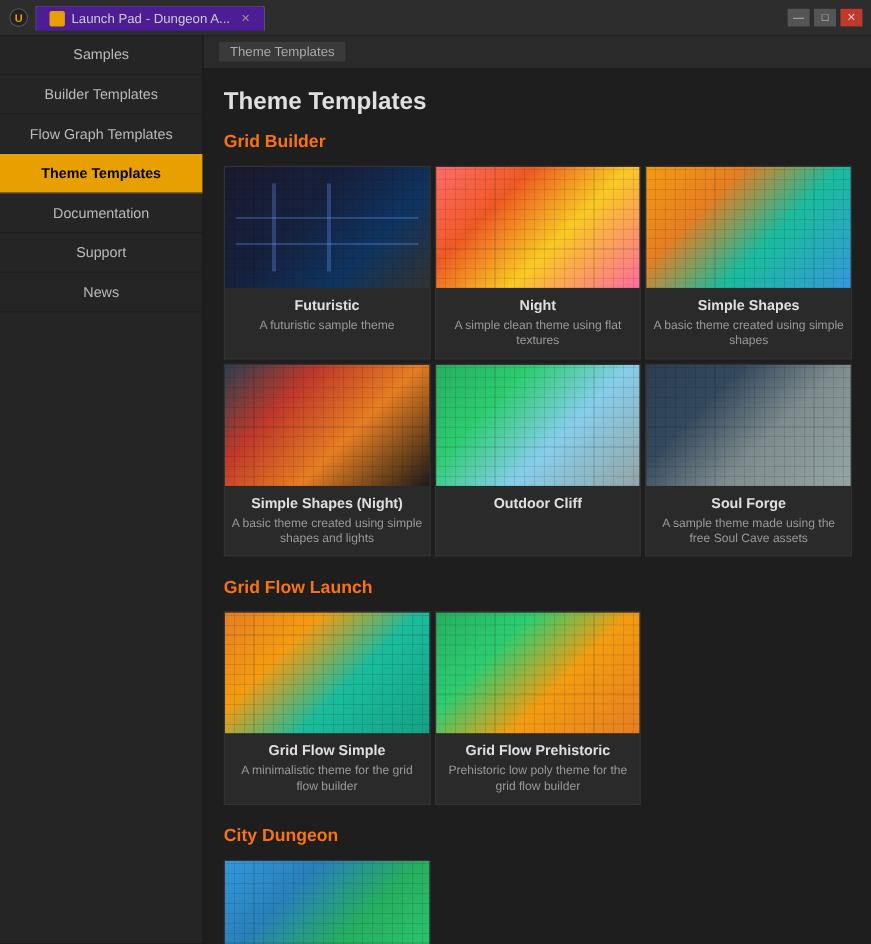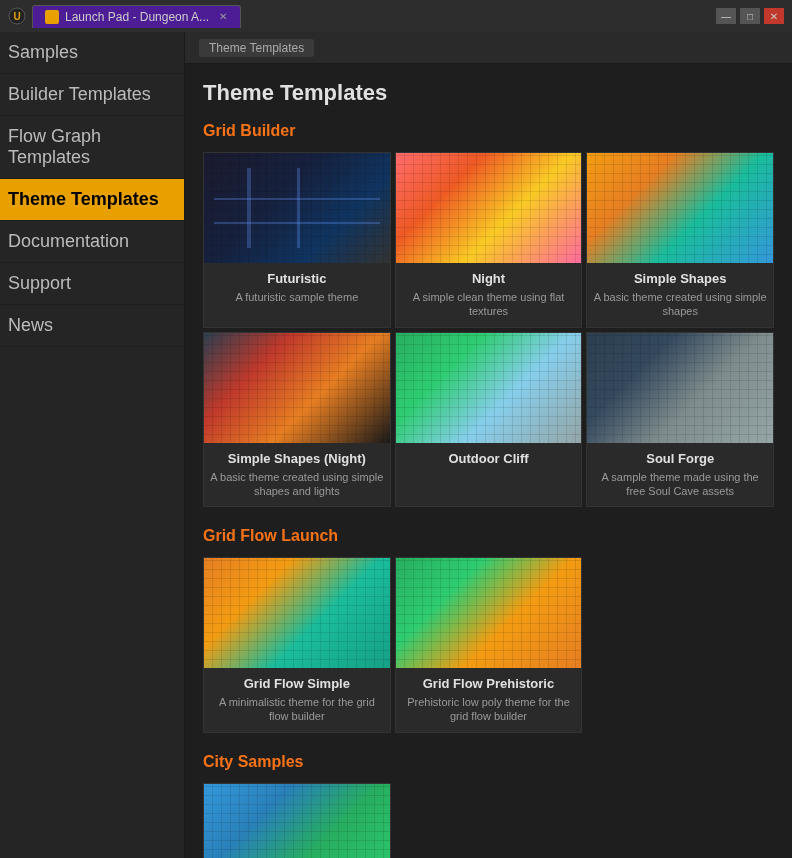--- a/index.html
+++ b/index.html
@@ -87,25 +87,26 @@
     
     .sidebar {
       width: 185px;
       background: #252525;
       flex-shrink: 0;
       display: flex;
       flex-direction: column;
       border-right: 1px solid #1a1a1a;
     }
     .sidebar-item {
-      padding: 10px 8px;
-      font-size: 18px;
+      padding: 10px 24px;
+      font-size: 13px;
       color: #bbb;
       cursor: pointer;
       border-bottom: 1px solid #1e1e1e;
+      text-align: center;
     }
     .sidebar-item.active {
       background: #e8a000;
       color: #000;
       font-weight: 600;
     }
 
     
     .content-area {
       flex: 1;
@@ -418,21 +419,21 @@
             <div class="card-body">
               <div class="card-name">Grid Flow Prehistoric</div>
               <div class="card-desc">Prehistoric low poly theme for the grid flow builder</div>
             </div>
           </div>
 
         </div>
       </div>
 
       <div class="section-divider">
-        <h2 class="section-title">City Samples</h2>
+        <h2 class="section-title">City Dungeon</h2>
         <div class="grid-2">
 
           <div class="template-card">
             <div class="card-image">
               <div class="thumb thumb-city-builder"></div>
             </div>
 
           </div>
 
         </div>

